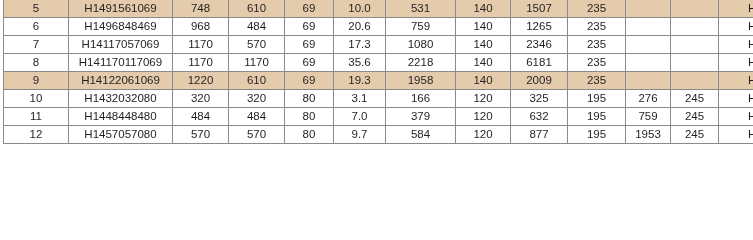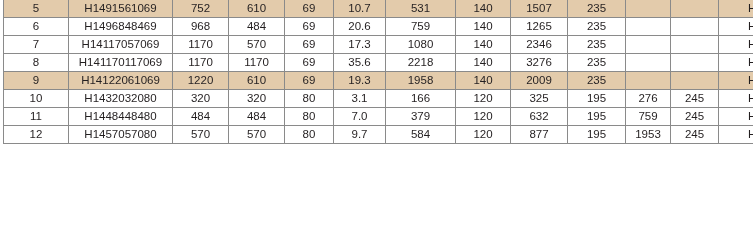--- a/index.html
+++ b/index.html
@@ -74,24 +74,24 @@
       <col class="c-g">
         <col class="c-h">
         <col class="c-i">
         <col class="c-j">
         <col class="c-k">
     </colgroup>
     <tbody id="table-body">
         <tr class="row-highlight">
           <td>5</td>
           <td>H1491561069</td>
-          <td>752</td>
+          <td>748</td>
           <td>610</td>
           <td>69</td>
-          <td>10.7</td>
+          <td>10.0</td>
           <td>531</td>
           <td>140</td>
           <td>1507</td>
           <td>235</td>
           <td class="cell-empty"></td>
           <td class="cell-empty"></td>
           <td>H14</td>
         </tr>
         <tr>
           <td>6</td>
@@ -125,21 +125,21 @@
         </tr>
         <tr>
           <td>8</td>
           <td>H141170117069</td>
           <td>1170</td>
           <td>1170</td>
           <td>69</td>
           <td>35.6</td>
           <td>2218</td>
           <td>140</td>
-          <td>3276</td>
+          <td>6181</td>
           <td>235</td>
           <td class="cell-empty"></td>
           <td class="cell-empty"></td>
           <td>H14</td>
         </tr>
         <tr class="row-highlight">
           <td>9</td>
           <td>H14122061069</td>
           <td>1220</td>
           <td>610</td>

